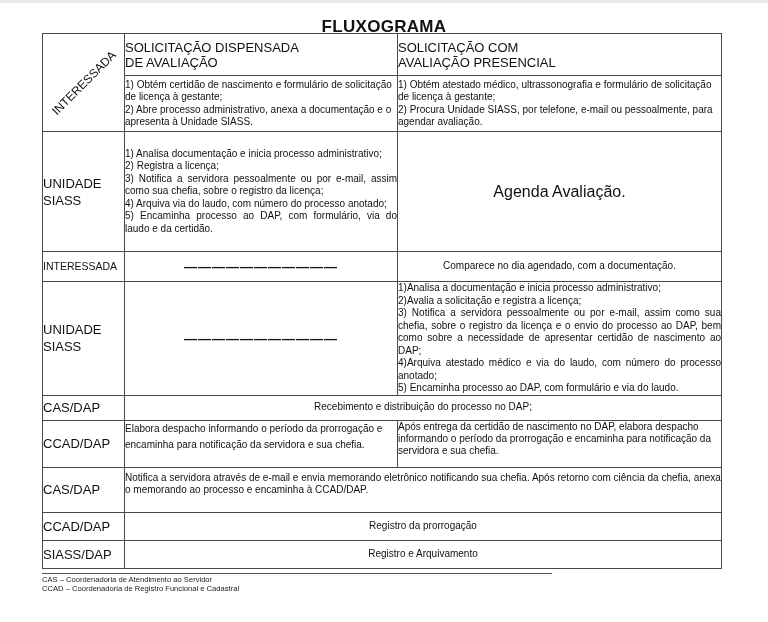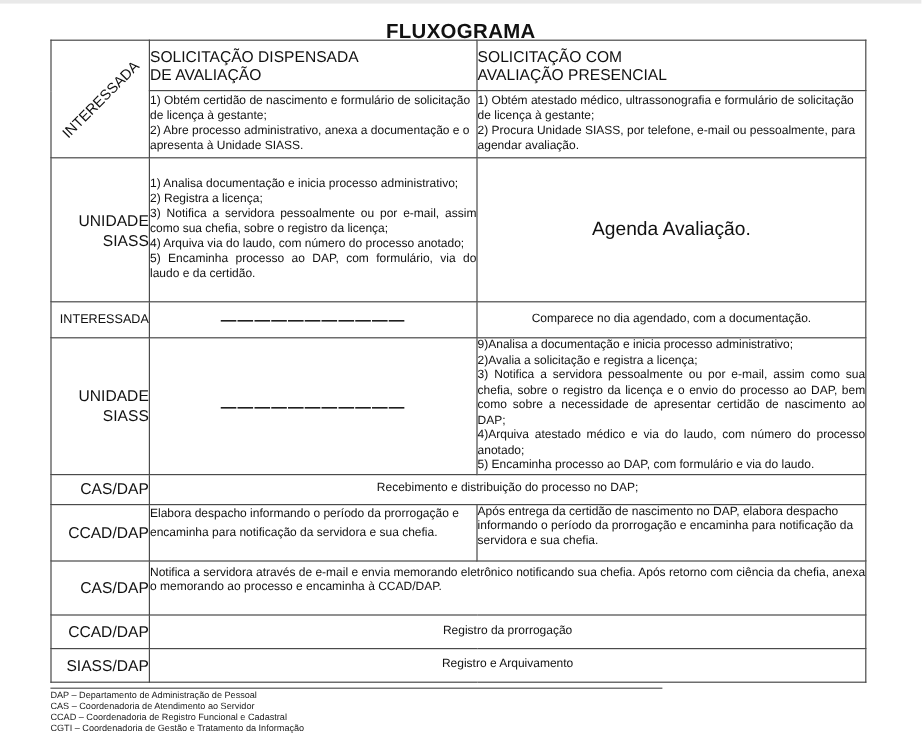--- a/index.html
+++ b/index.html
@@ -4,21 +4,21 @@
 <style>
   html, body { margin: 0; padding: 0; background: #ffffff; }
   body { width: 768px; height: 622px; position: relative; overflow: hidden; font-family: "Liberation Sans", sans-serif; color: #111; }
   .topbar { position: absolute; left: 0; top: 0; width: 768px; height: 3px; background: #e9e9e9; }
   .title { position: absolute; left: 0; top: 17px; width: 768px; text-align: center; font-weight: bold; font-size: 17px; letter-spacing: 0.3px; }
   table.flow { position: absolute; left: 42px; top: 33px; width: 679px; border-collapse: collapse; table-layout: fixed; }
   table.flow td { border: 1.4px solid #4a4a4a; padding: 0; vertical-align: middle; }
   col.c0 { width: 82px; }
   col.c1 { width: 273px; }
   col.c2 { width: 324px; }
-  .lbl { text-align: right; font-size: 13px; line-height: 17px; }
+  .lbl { text-align: left; font-size: 13px; line-height: 17px; }
   .lbl.small { font-size: 10.5px; }
   .head { text-align: left; font-size: 13px; line-height: 15px; }
   .cell { font-size: 10px; line-height: 12.5px; padding: 2px 6px; margin-top: 12px; }
   .cell p { margin: 0; }
   .justify p { text-align: justify; }
   .center { text-align: center; }
   .dash { text-align: center; font-size: 13px; letter-spacing: 1px; font-weight: bold; }
   .rot-wrap { position: relative; height: 97px; overflow: hidden; }
   .rot { position: absolute; left: 50%; top: 50%; transform: translate(-50%, -50%) rotate(-45deg); font-size: 12px; white-space: nowrap; }
   .big { font-size: 16px; }
@@ -83,21 +83,21 @@
     <td class="dash">———————————</td>
     <td class="cell center">Comparece no dia agendado, com a documentação.</td>
   </tr>
   <tr style="height:113px">
     <td class="lbl">
       <div>UNIDADE</div>
       <div>SIASS</div>
     </td>
     <td class="dash">———————————</td>
     <td class="cell justify">
-      <p>9)Analisa a documentação e inicia processo administrativo;</p>
+      <p>1)Analisa a documentação e inicia processo administrativo;</p>
       <p>2)Avalia a solicitação e registra a licença;</p>
       <p>3) Notifica a servidora pessoalmente ou por e-mail, assim como sua chefia, sobre o registro da licença e o envio do processo ao DAP, bem como sobre a necessidade de apresentar certidão de nascimento ao DAP;</p>
       <p>4)Arquiva atestado médico e via do laudo, com número do processo anotado;</p>
       <p>5) Encaminha processo ao DAP, com formulário e via do laudo.</p>
     </td>
   </tr>
   <tr style="height:25px">
     <td class="lbl">CAS/DAP</td>
     <td colspan="2" class="cell center">Recebimento e distribuição do processo no DAP;</td>
   </tr>
@@ -116,17 +116,15 @@
   </tr>
   <tr style="height:28px">
     <td class="lbl">SIASS/DAP</td>
     <td colspan="2" class="cell center">Registro e Arquivamento</td>
   </tr>
 </tbody>
   </table>
 
 <div class="footline"></div>
 <div class="foot">
-  <div>DAP – Departamento de Administração de Pessoal</div>
   <div>CAS – Coordenadoria de Atendimento ao Servidor</div>
   <div>CCAD – Coordenadoria de Registro Funcional e Cadastral</div>
-  <div>CGTI – Coordenadoria de Gestão e Tratamento da Informação</div>
 </div>
 
 </body></html>

